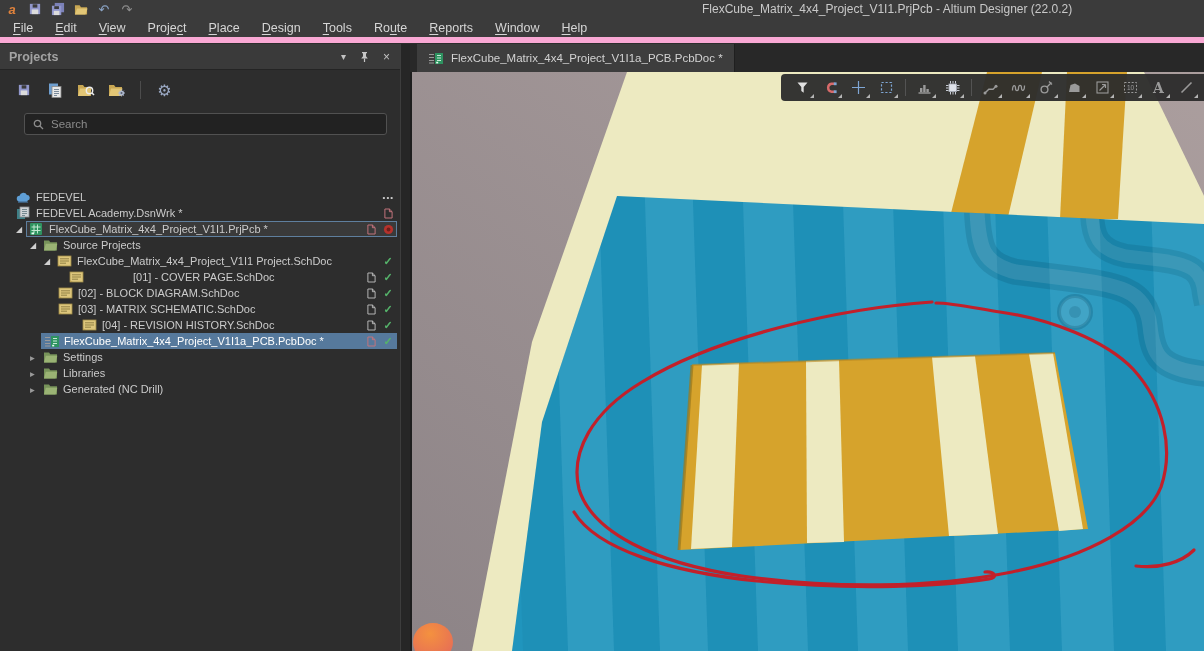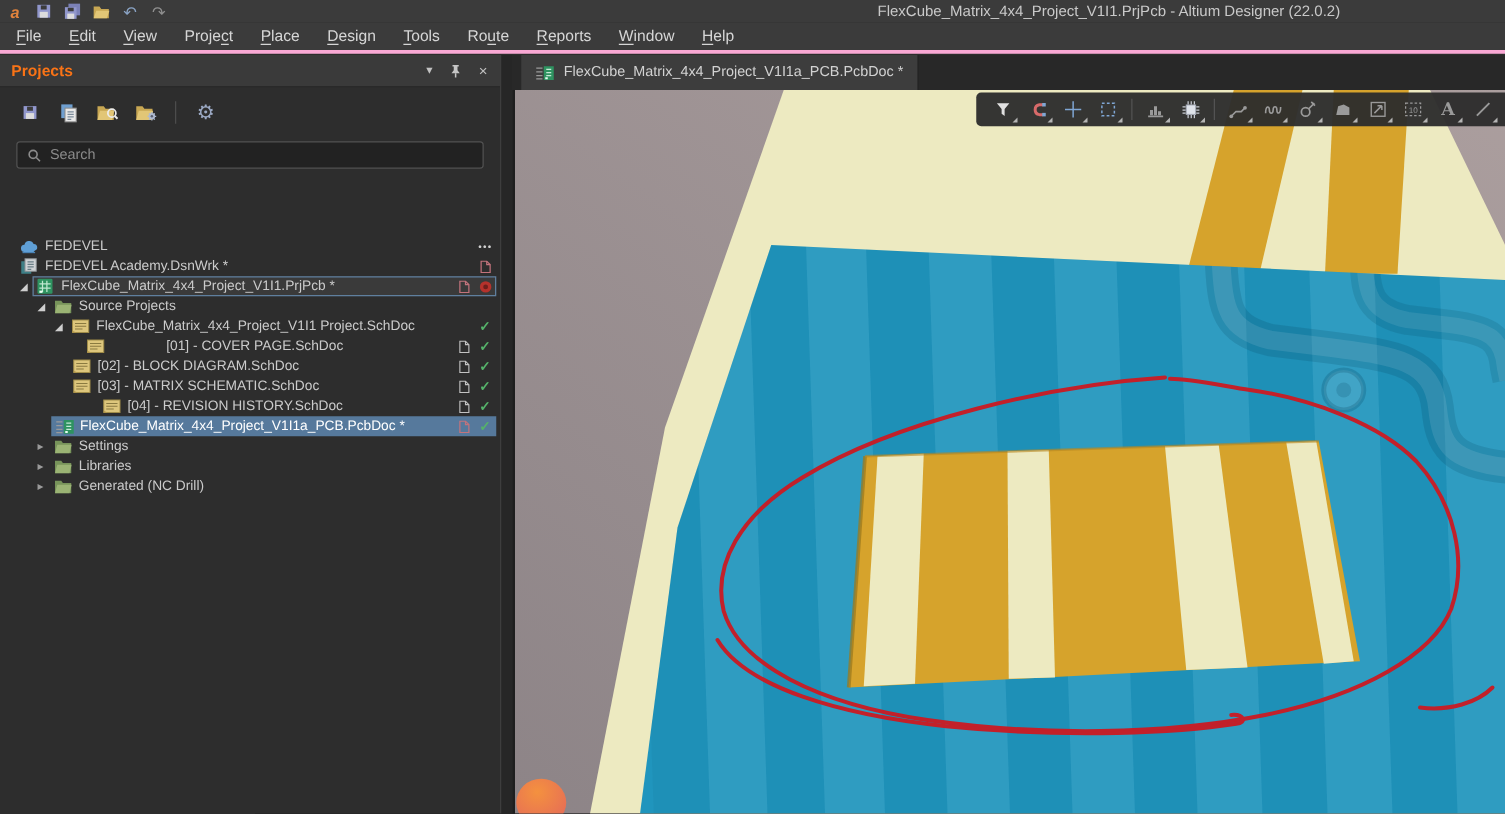--- a/index.html
+++ b/index.html
@@ -6,34 +6,34 @@
   #app{position:relative;width:1204px;height:651px;background:#2d2d2d;overflow:hidden;
        font-family:"Liberation Sans",sans-serif;-webkit-font-smoothing:antialiased;}
   
   .titlebar{position:absolute;left:0;top:0;width:100%;height:18px;background:#3b3b3b;}
   .qa{position:absolute;left:3px;top:0;height:18px;display:flex;align-items:center;gap:9px;padding-left:2px;}
   .qa-icon{display:inline-flex;width:14px;height:14px;align-items:center;justify-content:center;font-size:12px;}
   .qa-icon svg{display:block;}
   .title-text{position:absolute;left:702px;top:2px;font-size:12px;color:#c9c9c9;white-space:nowrap;}
   
   .menubar{position:absolute;left:0;top:18px;width:100%;height:25px;background:#3b3b3b;
-           border-bottom:3px solid #f9a8d4;display:flex;align-items:center;padding-left:2px;box-sizing:border-box;}
+           border-bottom:6px solid #f9a8d4;display:flex;align-items:center;padding-left:2px;box-sizing:border-box;}
   .menu-item{font-size:12.5px;color:#d6d6d6;padding:0 11px;cursor:default;white-space:nowrap;}
   .menu-item u{text-decoration:underline;text-underline-offset:2px;}
   
   .panel{position:absolute;left:0;top:44px;width:400px;bottom:0;background:#2d2d2d;}
   .panel-header{height:25px;background:#3a3a3a;border-bottom:1px solid #242424;
                 display:flex;align-items:center;padding:0 10px 0 9px;}
-  .panel-title{flex:1;font-size:12.5px;font-weight:bold;color:#f97316;}
+  .panel-title{flex:1;font-size:12.5px;font-weight:bold;color:#a3a3a3;}
   .panel-header-icons{display:flex;gap:13px;align-items:center;}
   .ph-icon{color:#c2c2c2;font-size:11px;line-height:1;display:inline-flex;align-items:center;}
   .panel-toolbar{display:flex;align-items:center;gap:10px;padding:10px 0 7px 13px;}
   .pt-icon{width:21px;height:20px;display:inline-flex;align-items:center;justify-content:center;font-size:16px;}
   .pt-divider{width:1px;height:18px;background:#4c4c4c;margin:0 3px;}
-  .searchbox{margin:6px 13px 0 13px;height:20px;background:#222222;border:1px solid #515151;border-radius:3px;
+  .searchbox{margin:6px 13px 0 24px;height:20px;background:#222222;border:1px solid #515151;border-radius:3px;
              display:flex;align-items:center;gap:7px;padding:0 7px;}
   .search-text{color:#8b8b8b;font-size:11.5px;}
   
   .tree{padding-top:17px;font-size:11px;color:#cbcbcb;}
   .tree-row{height:16px;display:flex;align-items:center;position:relative;white-space:nowrap;}
   .tree-row .hl{position:absolute;top:0;bottom:0;right:3px;z-index:0;}
   .tree-row.selected .hl{background:#56799c;}
   .tree-row.focused .hl{background:#3a3a3a;border:1px solid #5f7f9e;box-sizing:border-box;}
   .tree-row>*{z-index:1;}
   .tw-arrow{width:13px;font-size:8px;color:#cfcfcf;text-align:left;flex:0 0 13px;}

